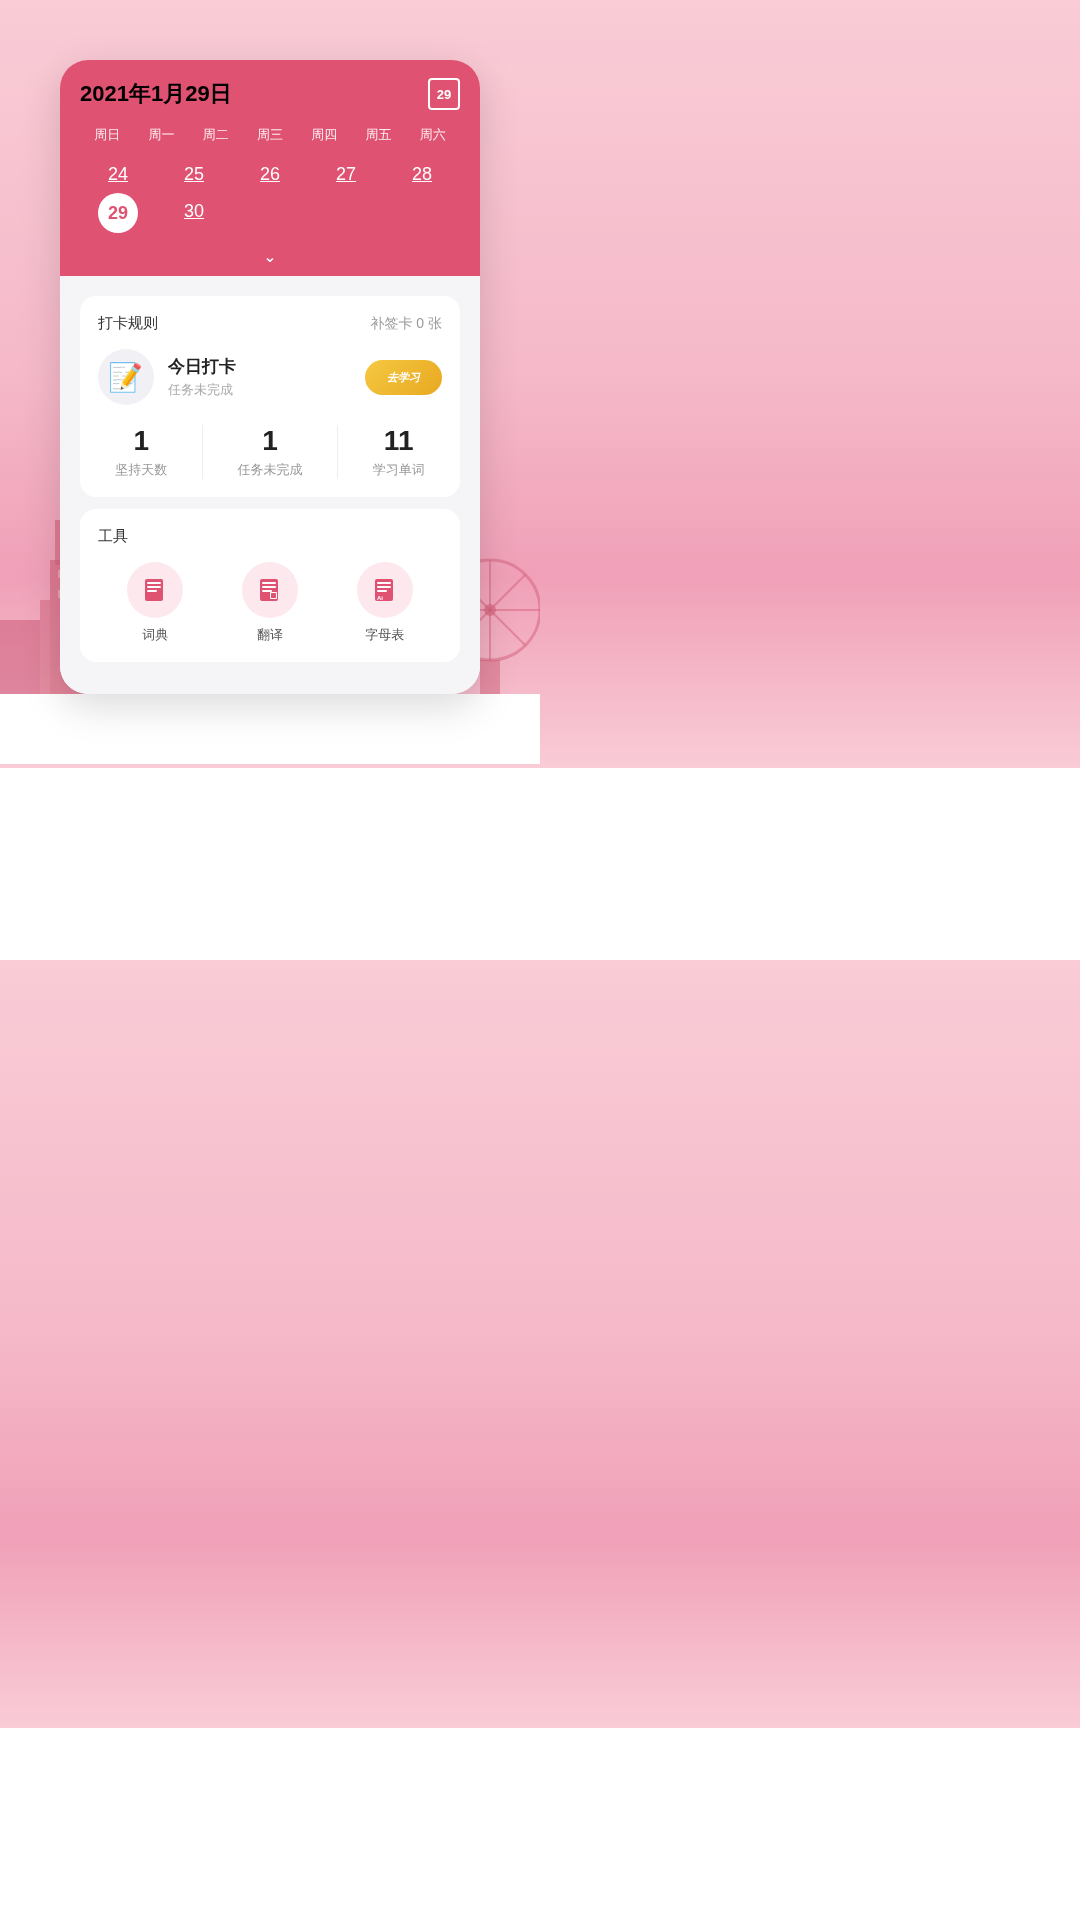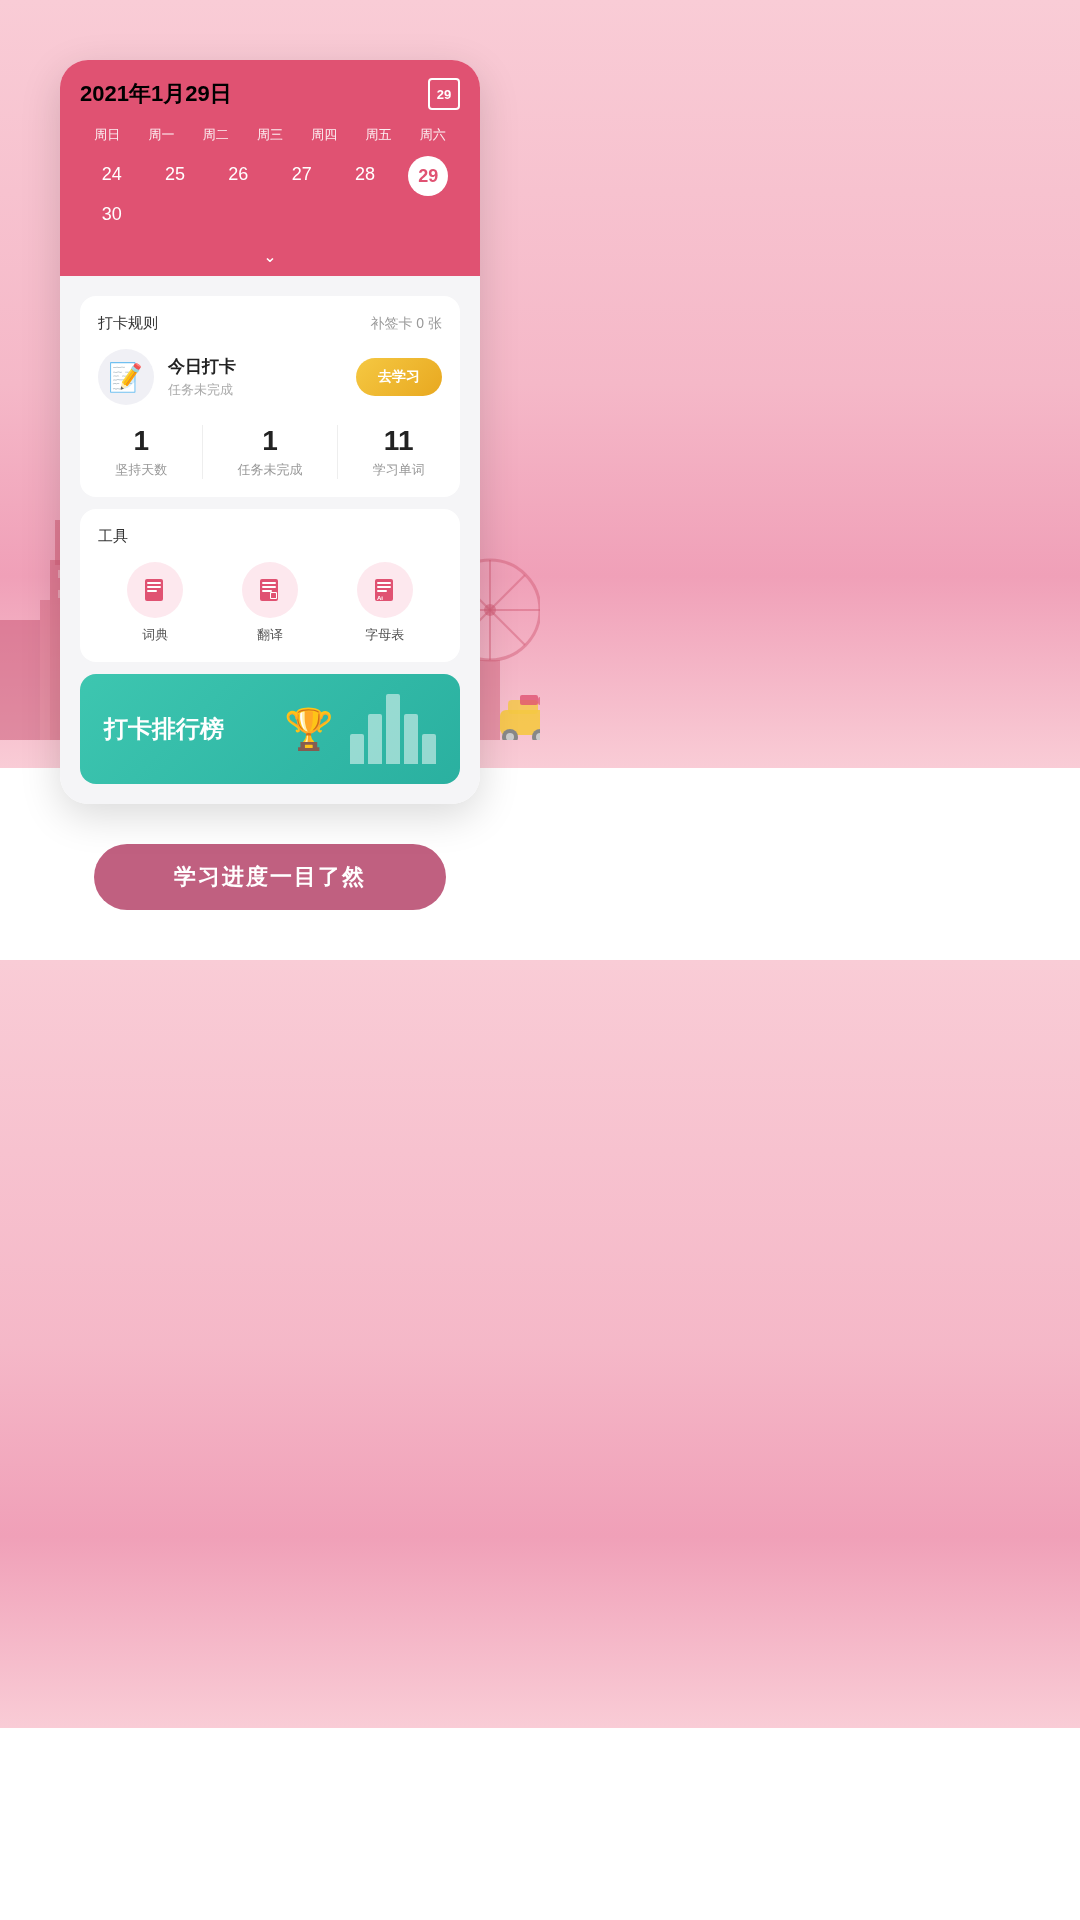--- a/index.html
+++ b/index.html
@@ -70,23 +70,24 @@
     }
 
     .weekday-label {
       font-size: 13px;
       color: rgba(255,255,255,0.9);
       padding: 4px 0;
     }
 
     .date-row {
       display: grid;
-      grid-template-columns: repeat(6, 1fr);
+      grid-template-columns: repeat(5, 1fr);
       text-align: center;
       padding-bottom: 8px;
+      text-decoration: underline;
     }
 
     .date-cell {
       padding: 8px 0;
       font-size: 18px;
       color: white;
       font-weight: 500;
     }
 
     .date-cell.selected {
@@ -182,23 +183,24 @@
       font-size: 13px;
       color: #aaa;
     }
 
     .go-study-btn {
       background: linear-gradient(135deg, #f5c842, #e8a820);
       color: white;
       border: none;
       border-radius: 20px;
       padding: 10px 22px;
-      font-size: 14px;
+      font-size: 11px;
       font-weight: 600;
       cursor: pointer;
+      font-style: italic;
     }
 
     .stats-row {
       display: flex;
       justify-content: space-around;
       text-align: center;
     }
 
     .stat-item {}
 
@@ -496,34 +498,18 @@
               <rect x="6" y="10" width="14" height="2" rx="1" fill="white"></rect>
               <rect x="6" y="14" width="10" height="2" rx="1" fill="white"></rect>
               <text x="6" y="24" font-size="6" fill="white" font-weight="bold">Ai</text>
             </svg>
           </div>
           <span class="tool-label">字母表</span>
         </div>
       </div>
     </div>
 
-    <div class="ranking-banner">
-      <div style="flex:1;">
-        <span class="ranking-text">
-          <span>打卡</span><span style="color:white;">排行榜</span>
-        </span>
-      </div>
-      <div class="ranking-trophy">🏆</div>
-      <div class="ranking-chart">
-        <div class="ranking-bar" style="height:30px;"></div>
-        <div class="ranking-bar" style="height:50px;"></div>
-        <div class="ranking-bar" style="height:70px;"></div>
-        <div class="ranking-bar" style="height:50px;"></div>
-        <div class="ranking-bar" style="height:30px;"></div>
-      </div>
-    </div>
 
   </div>
 </div>
 
 <div class="bottom-section">
-  <button class="cta-button">学习进度一目了然</button>
 </div>
 
 </body></html>

